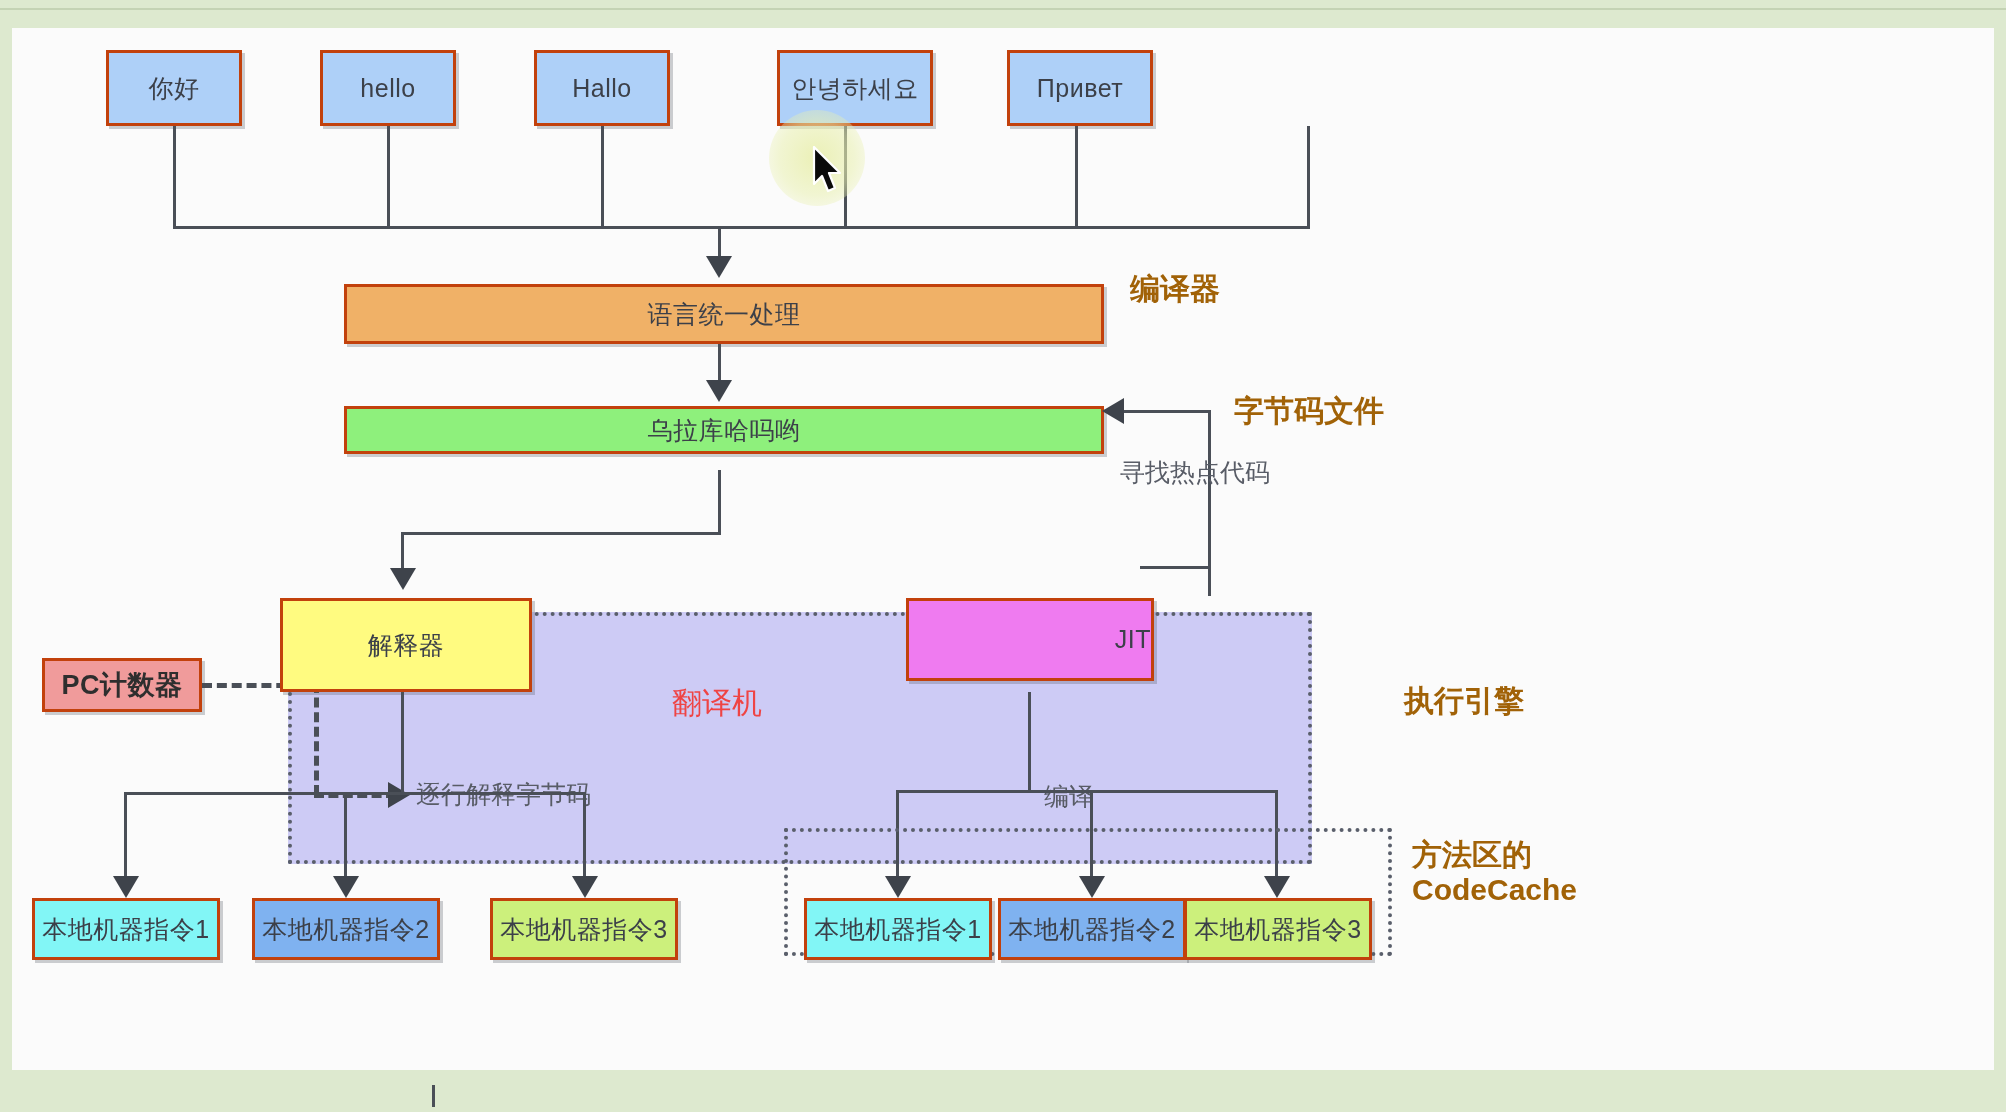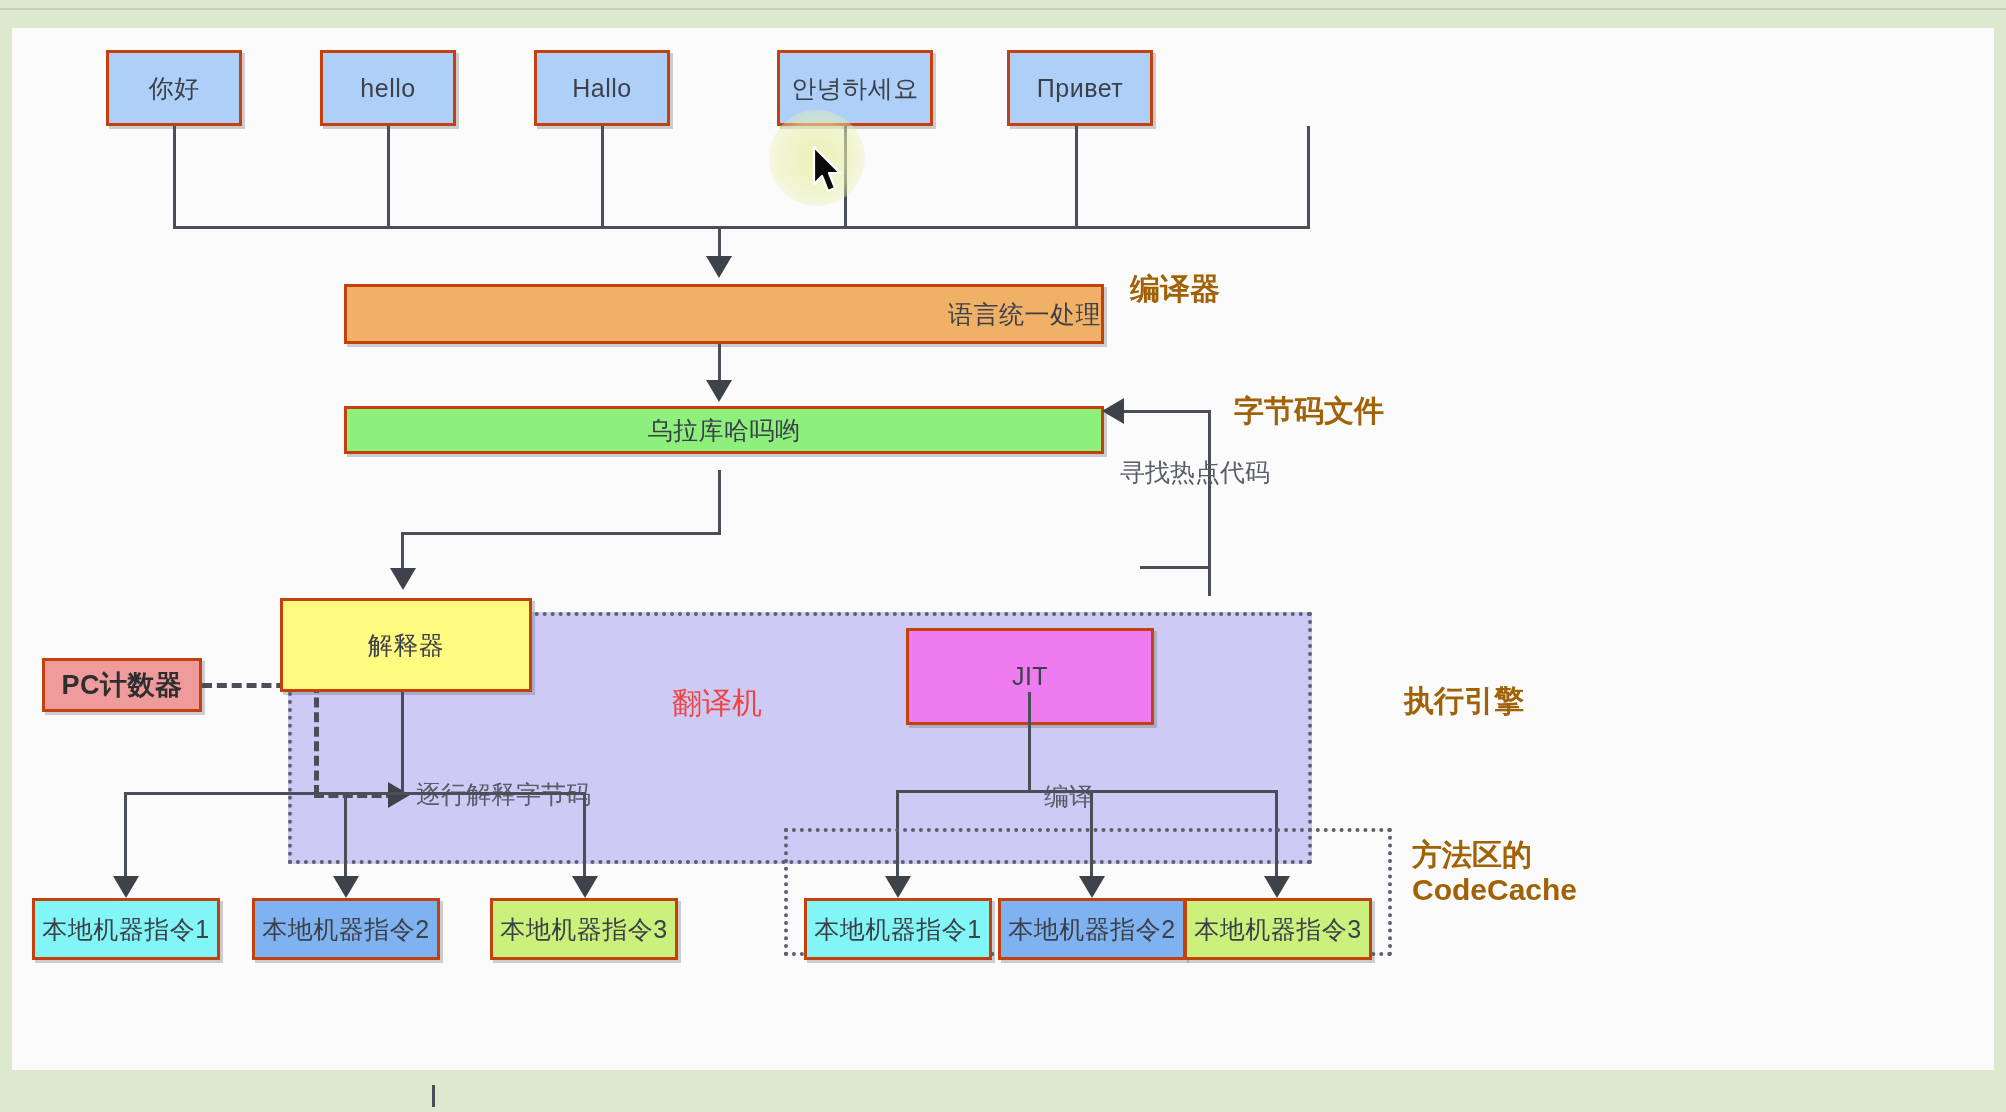--- a/index.html
+++ b/index.html
@@ -33,21 +33,21 @@
     position: absolute;
     border: 3px solid #c2410c;
     box-shadow: 3px 3px 0 rgba(90,95,105,.30);
     display: flex; align-items: center; justify-content: center;
     color: #3c4049;
     font-size: 25px;
     letter-spacing: .5px;
     white-space: nowrap;
   }
   .node.lang  { background: #aed0f8; }
-  .node.orange{ background: #f0b167; justify-content: flex-end; }
+  .node.orange{ background: #f0b167; }
   .node.green { background: #8ef07c; }
   .node.yellow{ background: #fffb80; }
   .node.magenta{ background: #ef7bf0; }
   .node.red   { background: #f09b9b; font-weight: bold; font-size: 27px; color: #2e2e2e;}
   .node.cyan  { background: #82f6f6; }
   .node.blue  { background: #7fb2f0; }
   .node.lime  { background: #ccf07c; }
 
   
   .ln { position: absolute; background: #4a4f57; }
@@ -195,21 +195,21 @@
     </div>
     <div class="dashln h" style="left:190px; top:655px; width:114px;"></div>
     <div class="dashln v" style="left:302px; top:655px; height:112px;"></div>
     <div class="dashln h" style="left:302px; top:765px; width:82px;"></div>
     <div class="arrow right" style="left:376px; top:754px;"></div>
 
     <div class="node yellow" style="left:268px; top:570px; width:252px; height:94px;">
       <span>解释器</span>
     </div>
 
-    <div class="node magenta" style="left:894px; top:600px; width:248px; height:97px;">
+    <div class="node magenta" style="left:894px; top:570px; width:248px; height:83px;justify-content:flex-end;">
       <span>JIT</span>
     </div>
 
     <div class="ln v" style="left:389px; top:664px; height:102px;"></div>
     <div class="edgelabel" style="left:404px; top:750px;">逐行解释字节码</div>
 
     <div class="ln h" style="left:112px; top:764px; width:462px;"></div>
     <div class="ln v" style="left:112px; top:764px; height:96px;"></div>
     <div class="ln v" style="left:332px; top:764px; height:96px;"></div>
     <div class="ln v" style="left:571px; top:764px; height:96px;"></div>

